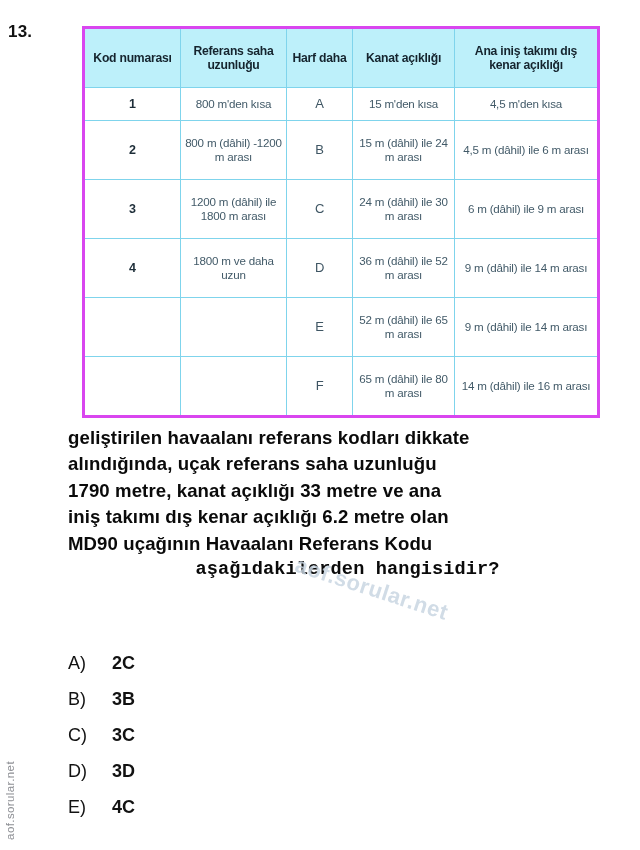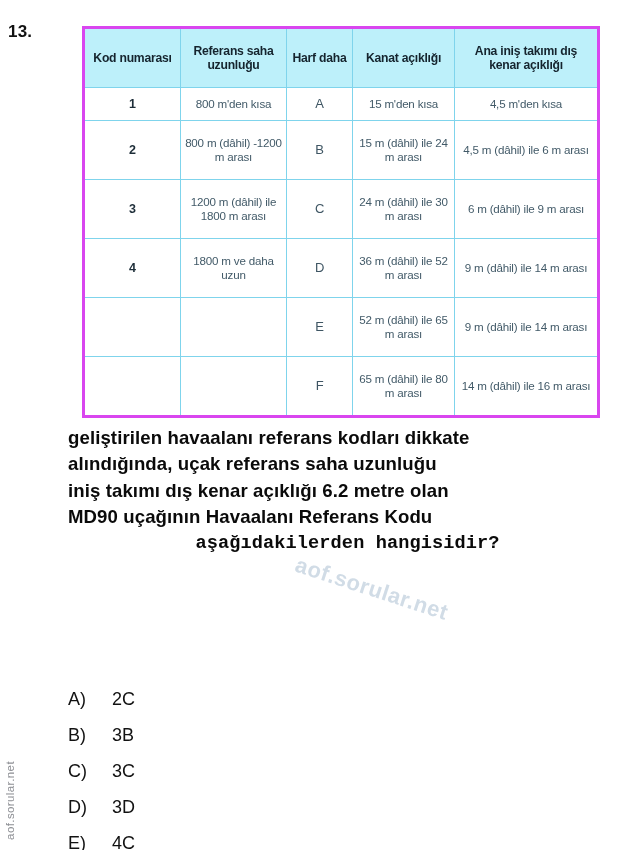--- a/index.html
+++ b/index.html
@@ -114,22 +114,21 @@
     height: 36px;
     font-size: 18px;
     color: #121212;
   }
   .option-letter {
     width: 44px;
     flex: 0 0 44px;
     font-weight: normal;
   }
   .option-text {
-    font-weight: normal;
-    margin-top: 36px;
+    font-weight: bold;
   }
 
   
   .side-watermark {
     position: absolute;
     left: 4px;
     bottom: 10px;
     font-size: 11.5px;
     color: #8d8f94;
     writing-mode: vertical-rl;
@@ -218,20 +217,21 @@
         <td>65 m (dâhil) ile 80 m arası</td>
         <td>14 m (dâhil) ile 16 m arası</td>
       </tr>
     </tbody>
   </table>
 </div>
 
 <div class="question">
   <div>geliştirilen havaalanı referans kodları dikkate</div>
   <div>alındığında, uçak referans saha uzunluğu</div>
+  <div>1790 metre, kanat açıklığı 33 metre ve ana</div>
   <div>iniş takımı dış kenar açıklığı 6.2 metre olan</div>
   <div>MD90 uçağının Havaalanı Referans Kodu</div>
   <div class="last-line">aşağıdakilerden hangisidir?</div>
 </div>
 
 <div class="diag-watermark">aof.sorular.net</div>
 
 <div class="options">
   <div class="option-row">
     <span class="option-letter">A)</span>

